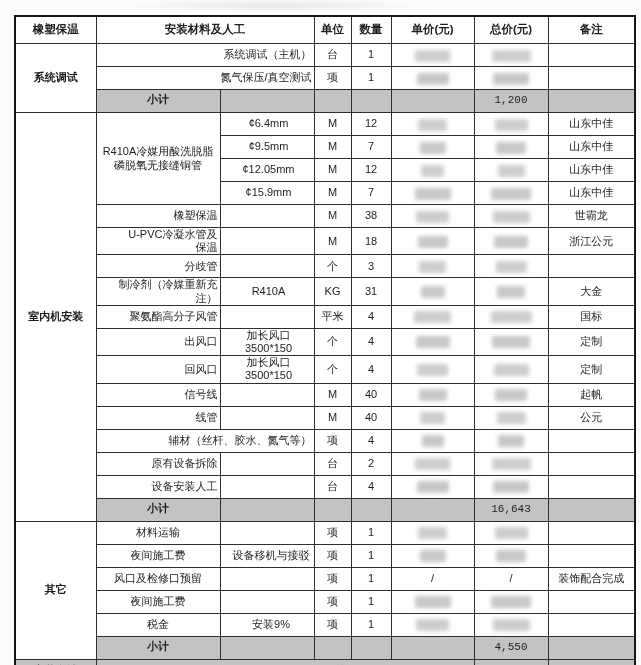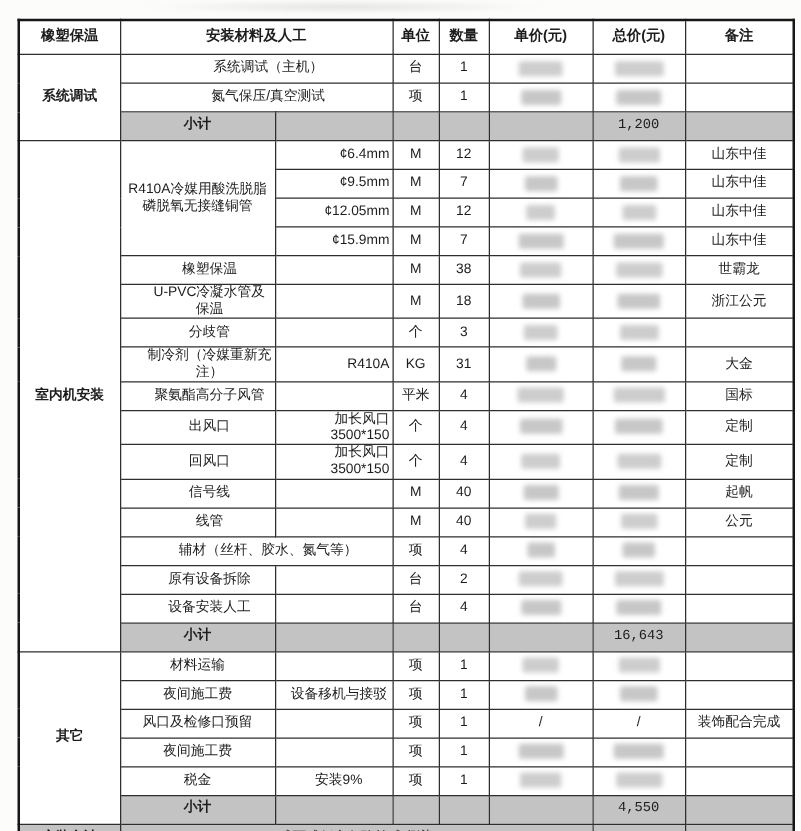--- a/index.html
+++ b/index.html
@@ -18,22 +18,22 @@
     border-collapse:collapse;table-layout:fixed;background:#fff;
     border:2px solid #161616;
   }
   .quote th,.quote td{
     border:1px solid #2e2e2e;
     overflow:hidden;vertical-align:middle;text-align:center;
     padding:0 2px;line-height:1.2;
   }
   .quote th{height:26px;font-size:11.5px;font-weight:bold;}
   .quote td{height:22px;font-size:11px;}
-  td.name-left{text-align:center;padding-left:21px;}
-  td.spec{text-align:right;padding-left:5px;}
+  td.name-left{text-align:right;padding-left:21px;}
+  td.spec{text-align:center;padding-left:5px;}
   td.spec-center{text-align:center;padding-left:10px;}
   td.cat{font-weight:bold;background:#fff;}
   tr.subtotal td{background:#c3c3c3;font-family:Liberation Mono, monospace;}
   td.sub-label{font-weight:bold;}
   tr.grand td{background:#c3c3c3;}
   td.grand-label{font-weight:bold;}
   .blob{
     display:inline-block;height:12px;border-radius:2px;
     filter:blur(2.2px);vertical-align:middle;
   }

